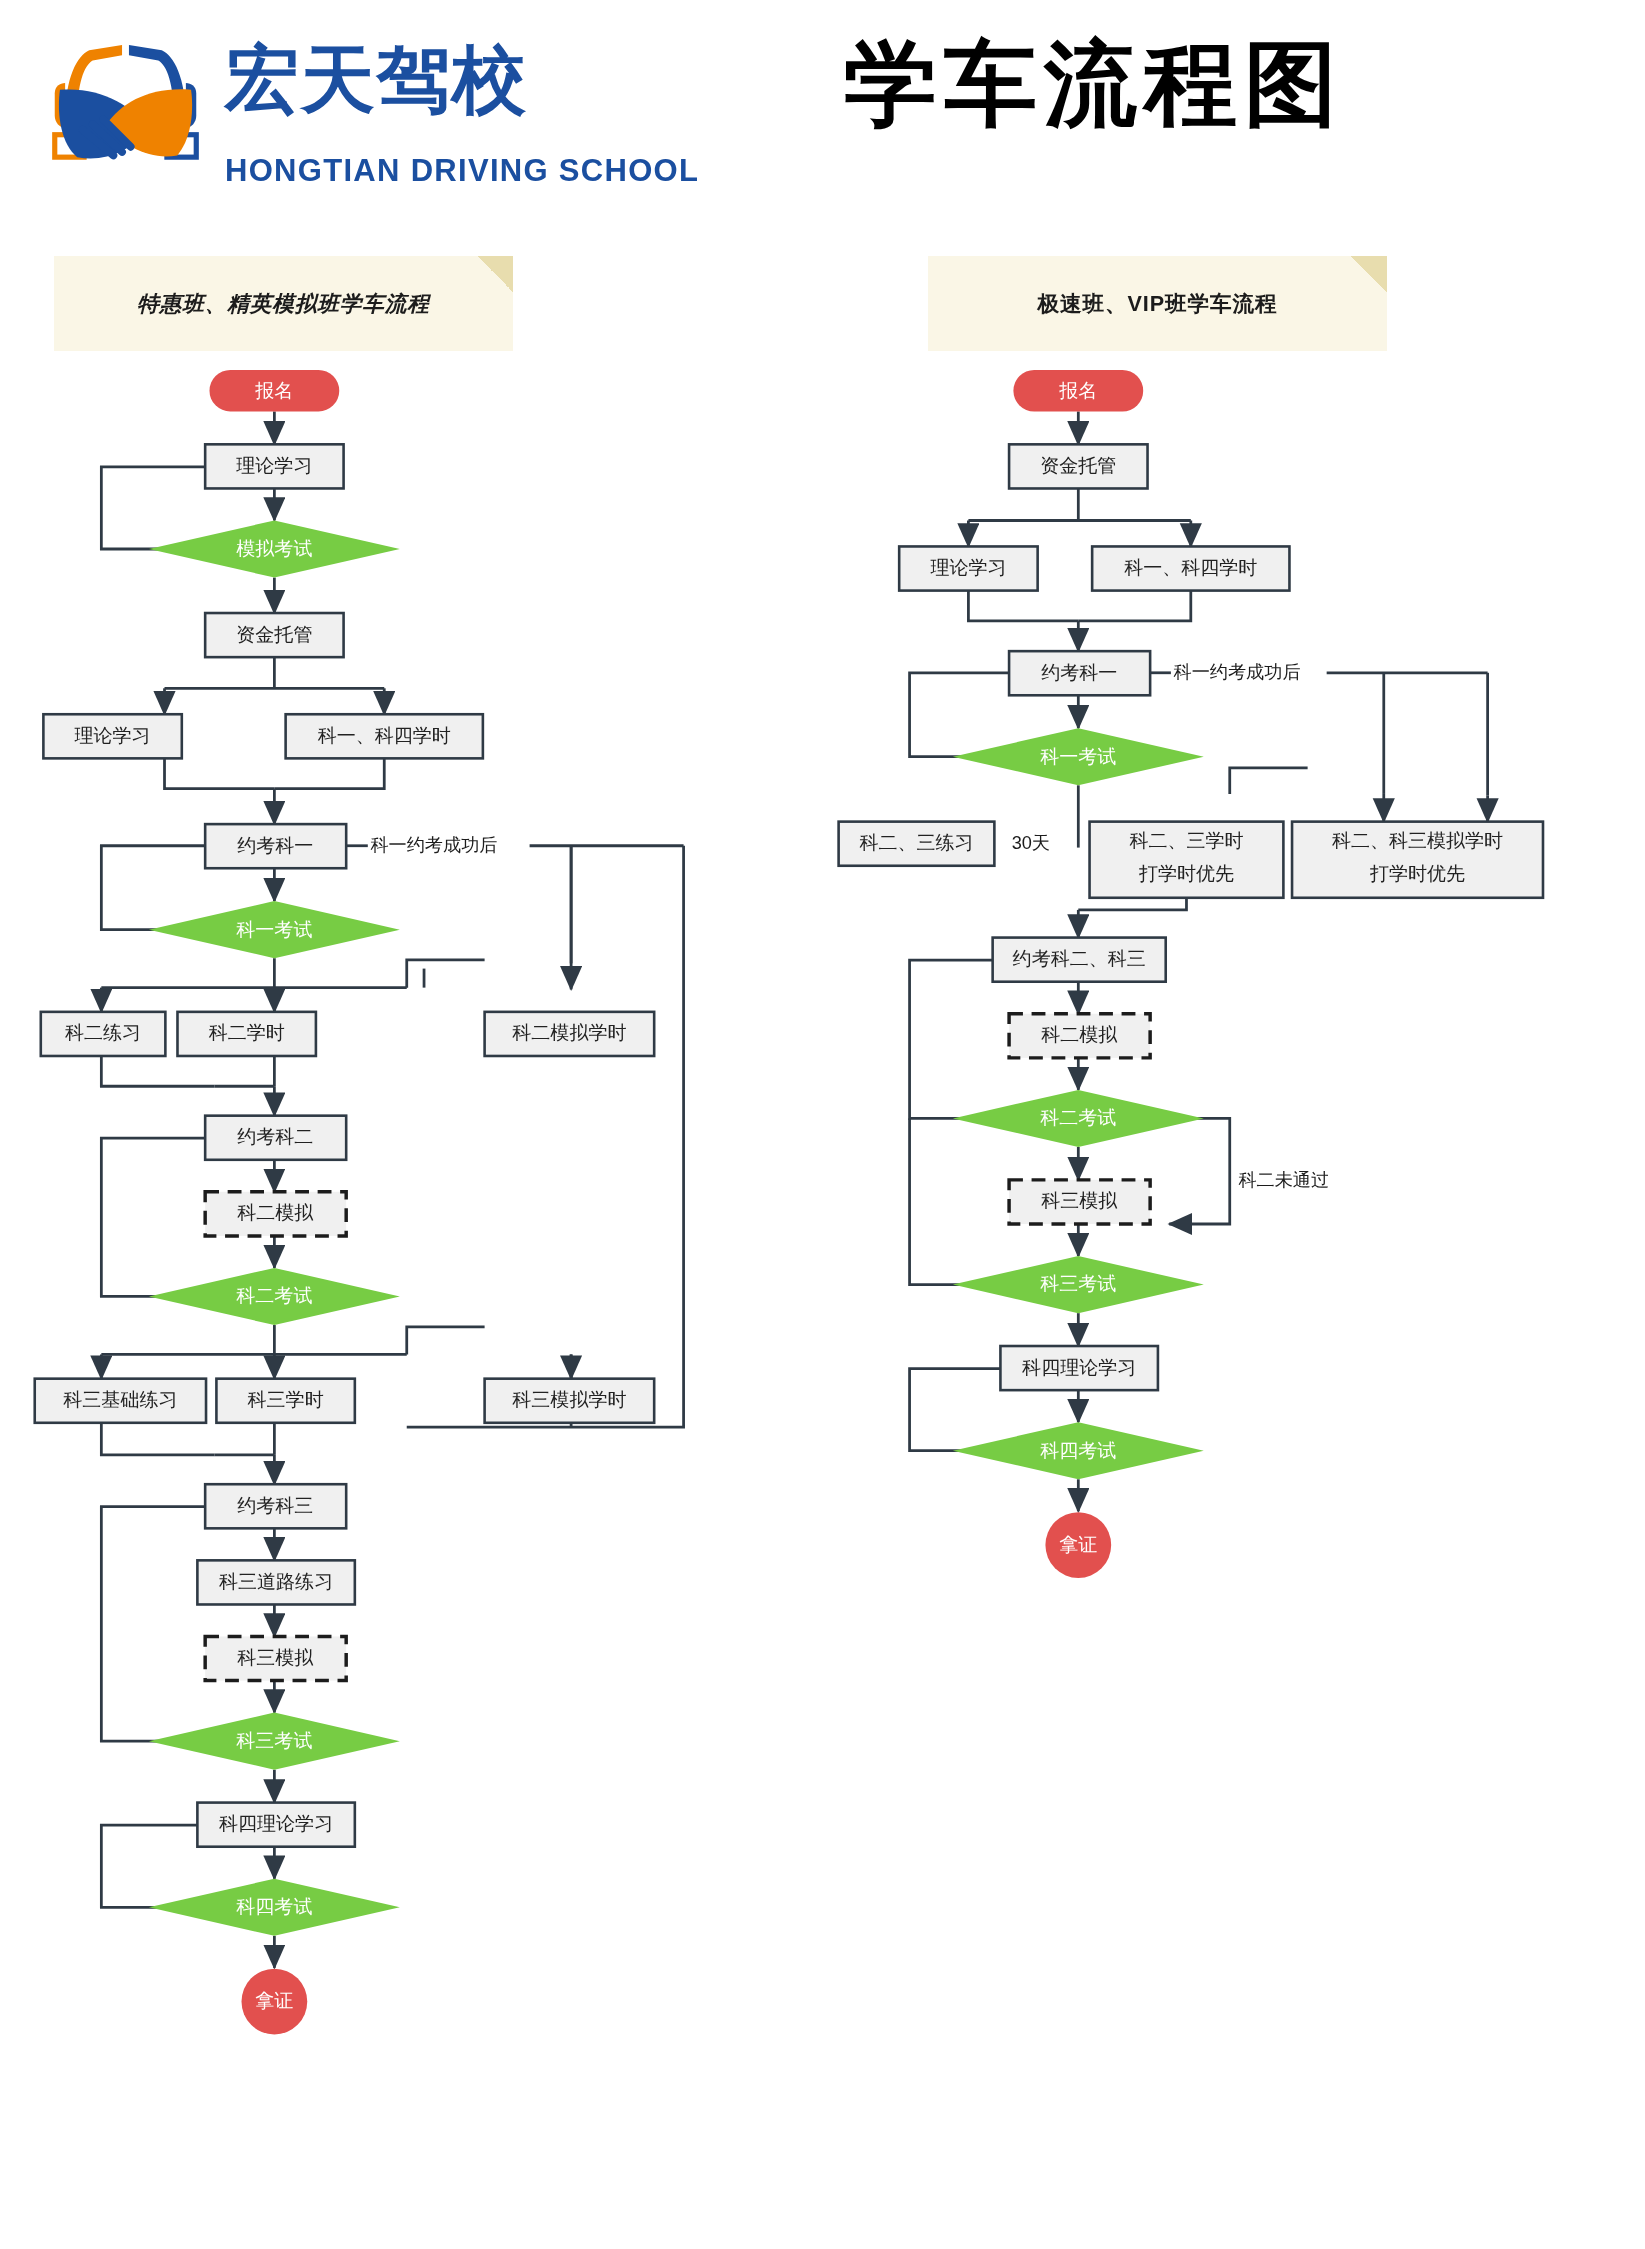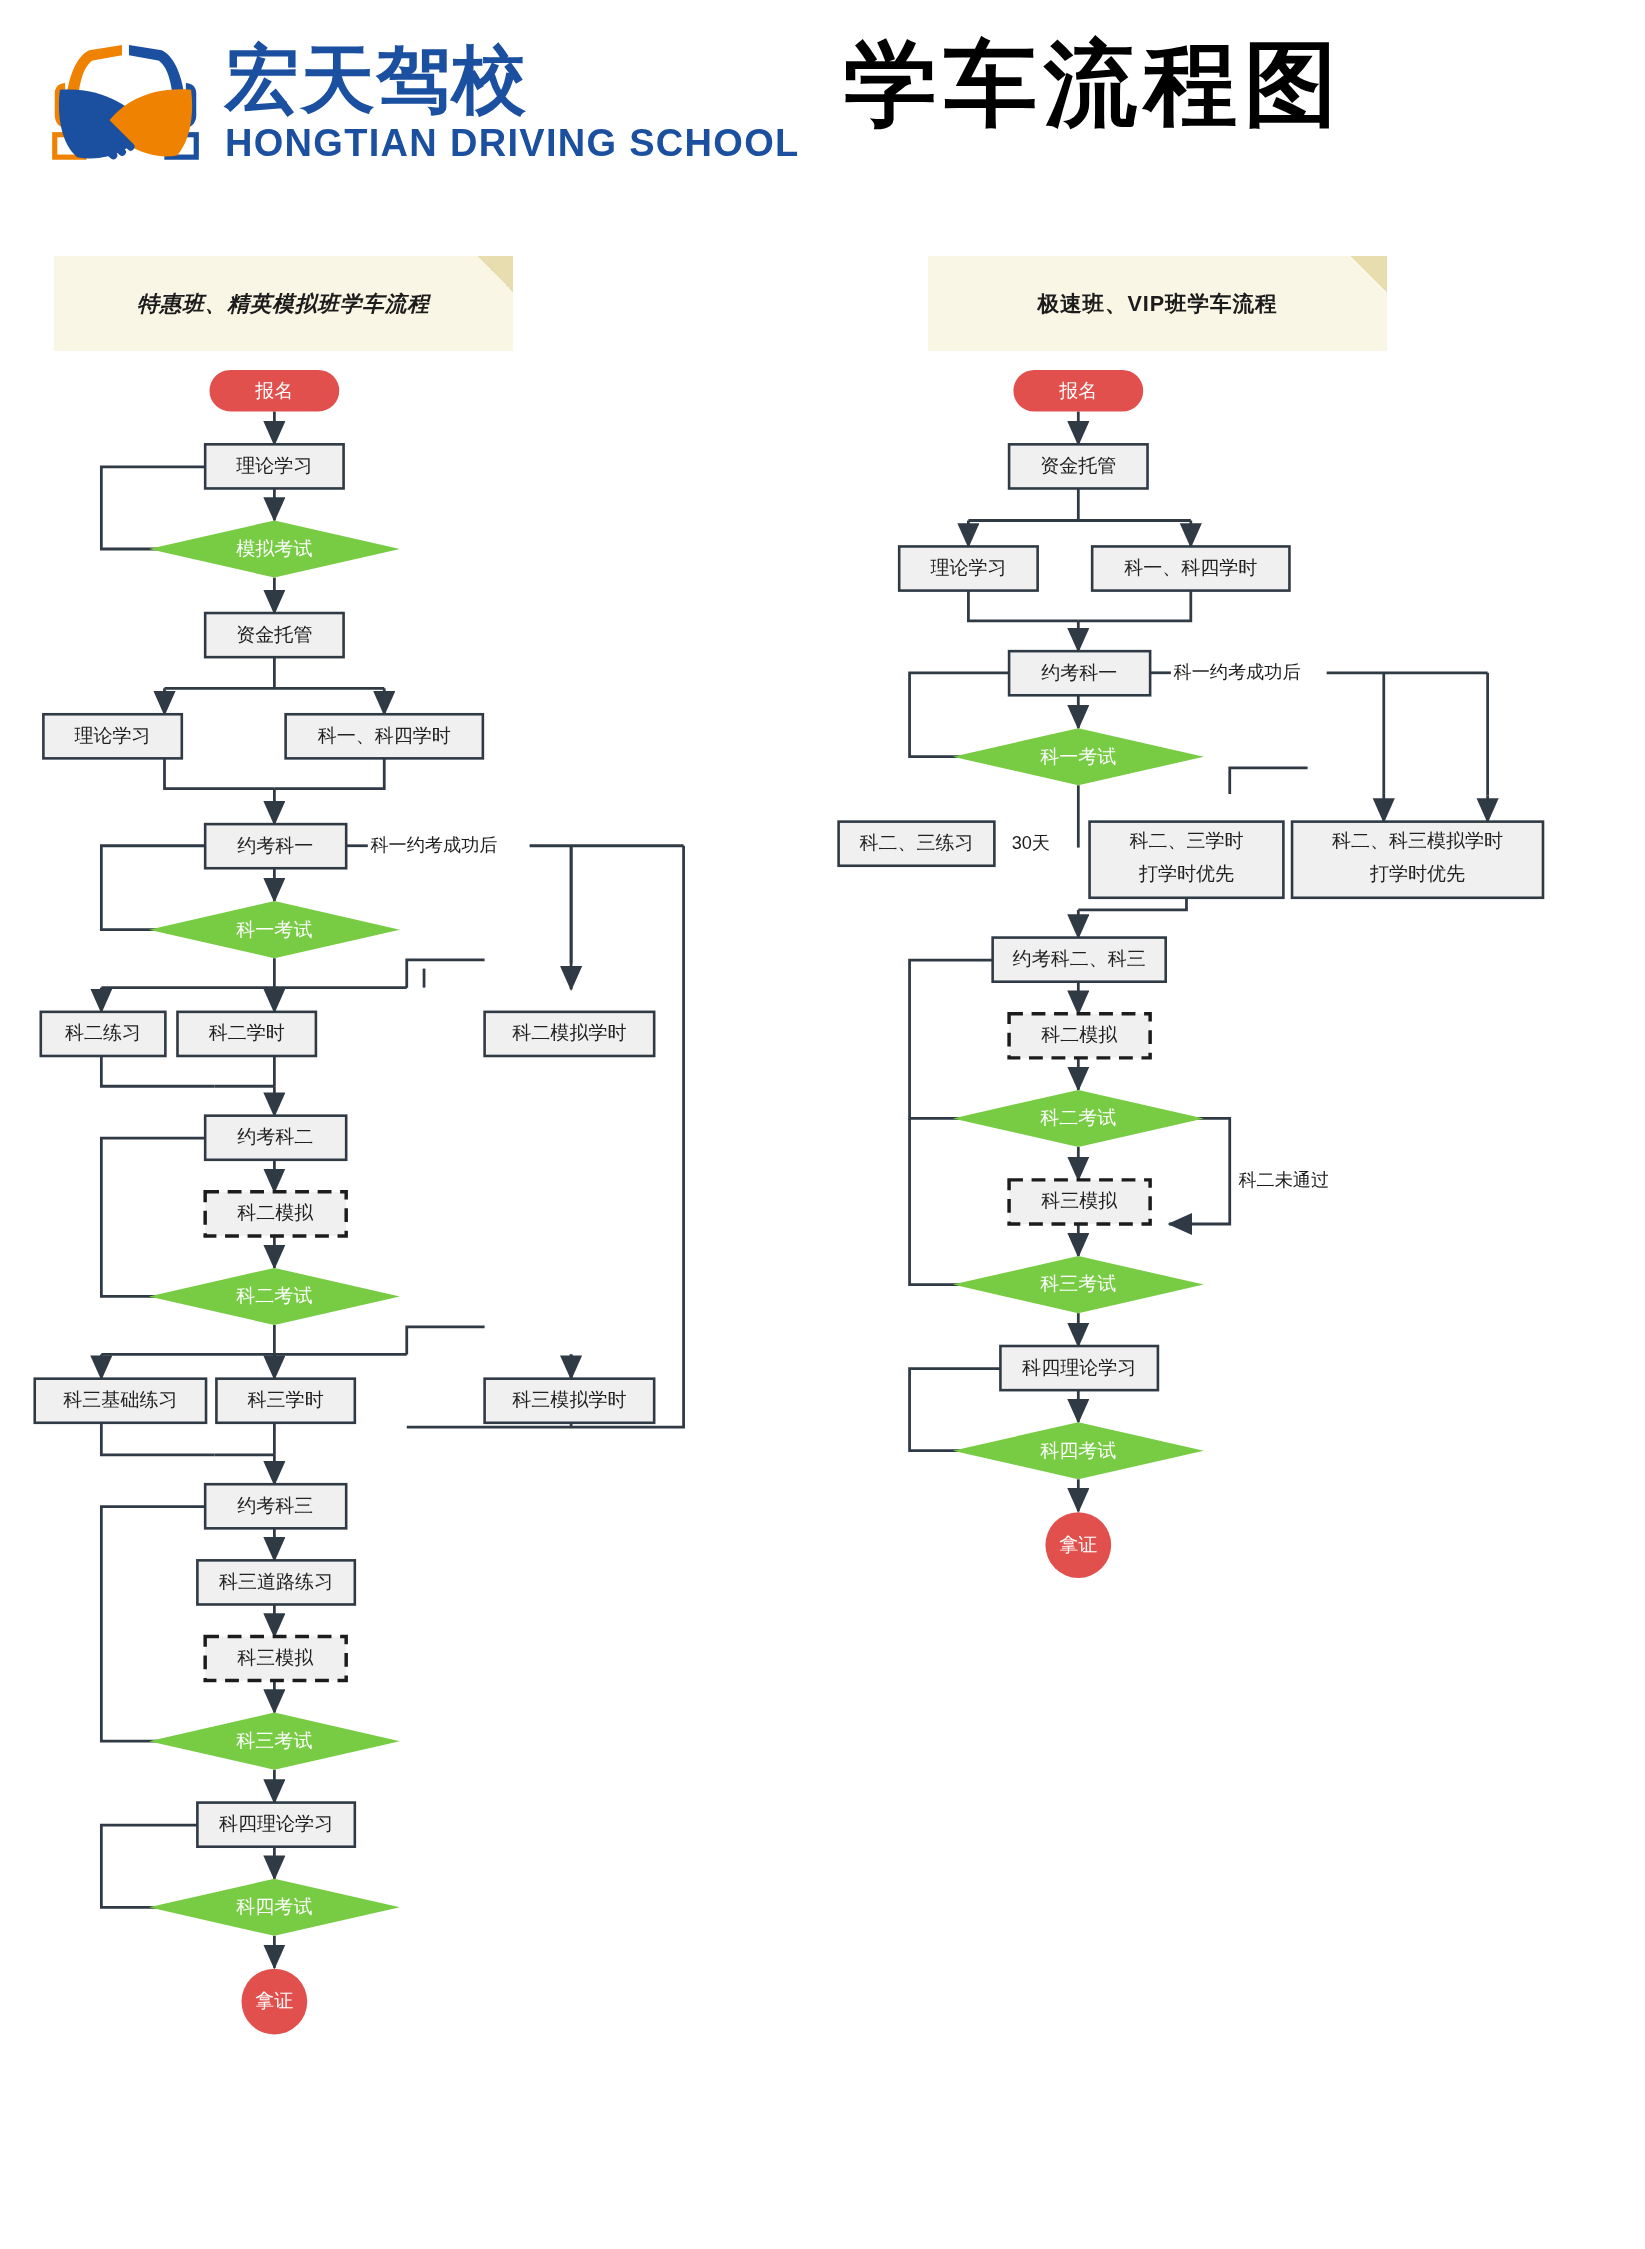--- a/index.html
+++ b/index.html
@@ -7,22 +7,22 @@
   body{font-family:"Liberation Sans","DejaVu Sans",sans-serif;}
   #page{position:relative;width:1646px;height:2250px;background:#fff;overflow:hidden;border-radius:27px;}
 
   
   #header{position:absolute;left:0;top:0;width:1646px;height:208px;}
   #logo{position:absolute;left:39px;top:26px;width:623px;height:156px;}
   #logo-mark{position:absolute;left:0;top:0;width:173px;height:151px;}
   #logo-words{position:absolute;left:186px;top:8.7px;width:450px;height:147px;}
   .logo-cn{font-family:"Liberation Sans","DejaVu Sans",sans-serif;font-weight:bold;font-size:74px;
            color:#1B4FA0;letter-spacing:1.7px;line-height:90px;white-space:nowrap;}
-  .logo-en{font-family:"Liberation Sans","DejaVu Sans",sans-serif;font-weight:bold;font-size:38px;
-           color:#1B4FA0;letter-spacing:1.3px;line-height:36px;white-space:nowrap;}
+  .logo-en{font-family:"Liberation Sans","DejaVu Sans",sans-serif;font-weight:bold;font-size:31px;
+           color:#1B4FA0;letter-spacing:1.3px;line-height:36px;white-space:nowrap;margin-top:28px;}
   #page-title{position:absolute;left:844px;top:28px;font-size:93px;font-weight:bold;color:#000000;
               letter-spacing:7px;white-space:nowrap;line-height:112px;}
 
   
   .banner{position:absolute;height:95px;background:#FAF6E6;}
   .banner .fold{position:absolute;right:0;top:0;width:36px;height:36px;
                 background:linear-gradient(225deg,#E8DDAE 50%,transparent 50%);}
   .banner .btxt{position:absolute;left:0;top:0;width:100%;height:95px;display:flex;
                 align-items:center;justify-content:center;font-size:21.6px;font-weight:bold;
                 color:#1c1c1c;letter-spacing:0.9px;}

